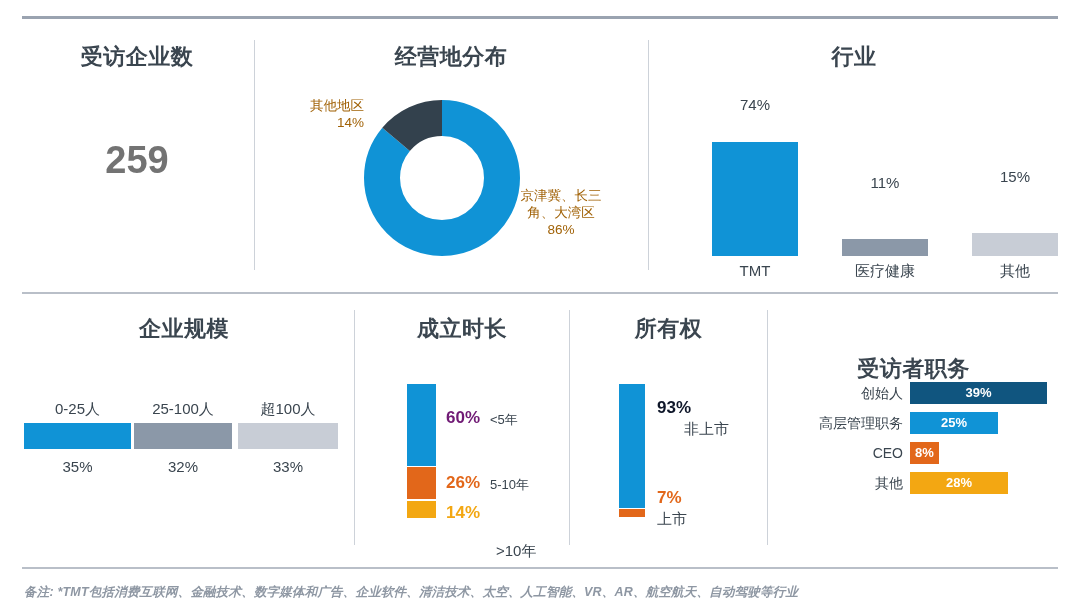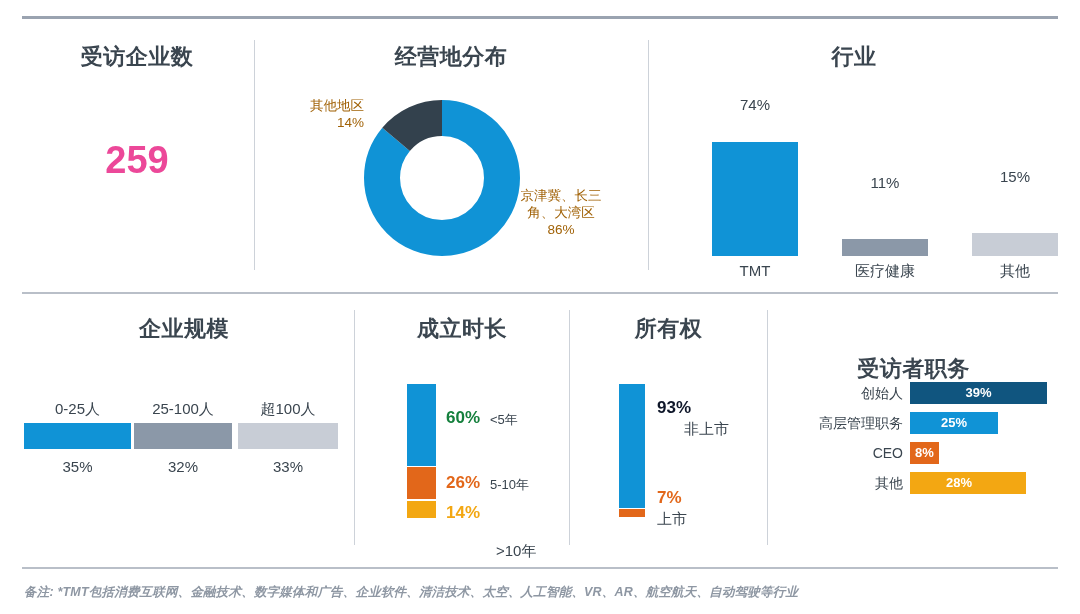--- a/index.html
+++ b/index.html
@@ -17,21 +17,21 @@
   .vrule{position:absolute;width:1px;background:#cdd2d9;}
 
   
   .ptitle{
     position:absolute;text-align:center;
     font-size:22px;font-weight:bold;color:#3a454f;
     letter-spacing:.5px;white-space:nowrap;
   }
   .bignum{
     position:absolute;text-align:center;width:100%;
-    font-size:38px;font-weight:bold;color:#ec4899;
+    font-size:38px;font-weight:bold;color:#737373;
   }
 
   
   .lbl{position:absolute;font-size:14px;color:#3a454f;white-space:nowrap;}
   .lbl.cn{font-size:15px;}
   .pct{position:absolute;font-size:15px;color:#3a454f;white-space:nowrap;}
 
   
   .donut-wrap{position:absolute;}
   .donut-label{position:absolute;font-size:13.5px;color:#a16207;line-height:1.25;white-space:nowrap;}
@@ -137,21 +137,21 @@
     <div class="pct" style="left:222px;top:150px;width:100px;text-align:center;">33%</div>
   </div>
 
   <div class="abs" style="left:356px;top:308px;width:212px;height:238px;">
     <div class="ptitle" style="left:0;top:6px;width:212px;">成立时长</div>
 
     <div class="vseg" style="left:51px;top:76px;width:29px;height:82px;background:#1093d6;"></div>
     <div class="vseg" style="left:51px;top:159px;width:29px;height:32px;background:#e2671a;"></div>
     <div class="vseg" style="left:51px;top:193px;width:29px;height:17px;background:#f3a712;"></div>
 
-    <div class="pct" style="left:90px;top:100px;font-size:17px;font-weight:bold;color:#15803d;">60%</div>
+    <div class="pct" style="left:90px;top:100px;font-size:17px;font-weight:bold;color:#701a75;">60%</div>
     <div class="lbl" style="left:134px;top:103px;font-size:13px;">&lt;5年</div>
 
     <div class="pct" style="left:90px;top:165px;font-size:17px;font-weight:bold;color:#e2671a;">26%</div>
     <div class="lbl" style="left:134px;top:168px;font-size:13px;">5-10年</div>
 
     <div class="pct" style="left:90px;top:195px;font-size:17px;font-weight:bold;color:#f3a712;">14%</div>
     <div class="lbl" style="left:140px;top:198px;font-size:15px;margin-top:36px;">&gt;10年</div>
   </div>
 
   <div class="abs" style="left:571px;top:308px;width:195px;height:238px;">
@@ -179,21 +179,21 @@
     <div class="jobbar" style="left:141px;top:104px;width:88px;background:#1093d6;">
       <div class="jobval" style="left:0;top:0;width:88px;">25%</div>
     </div>
 
     <div class="joblbl" style="left:0;top:134px;width:134px;">CEO</div>
     <div class="jobbar" style="left:141px;top:134px;width:29px;background:#e2671a;">
       <div class="jobval" style="left:0;top:0;width:29px;">8%</div>
     </div>
 
     <div class="joblbl" style="left:0;top:164px;width:134px;">其他</div>
-    <div class="jobbar" style="left:141px;top:164px;width:116px;background:#f3a712;">
+    <div class="jobbar" style="left:141px;top:164px;width:98px;background:#f3a712;">
       <div class="jobval" style="left:0;top:0;width:98px;">28%</div>
     </div>
   </div>
 
   <div class="hrule thin" style="left:22px;top:567px;width:1036px;"></div>
   <div class="footnote" style="left:24px;top:584px;">备注: *TMT包括消费互联网、金融技术、数字媒体和广告、企业软件、清洁技术、太空、人工智能、VR、AR、航空航天、自动驾驶等行业</div>
 
 </div>
 
 </body></html>

